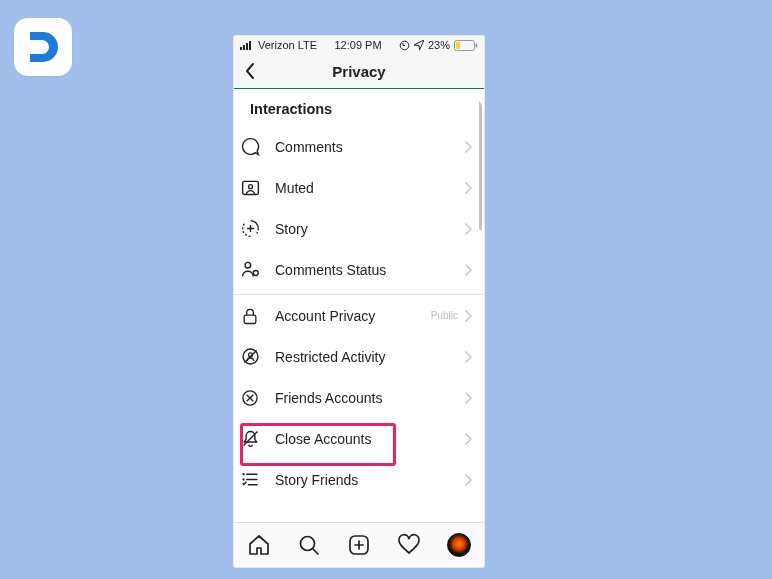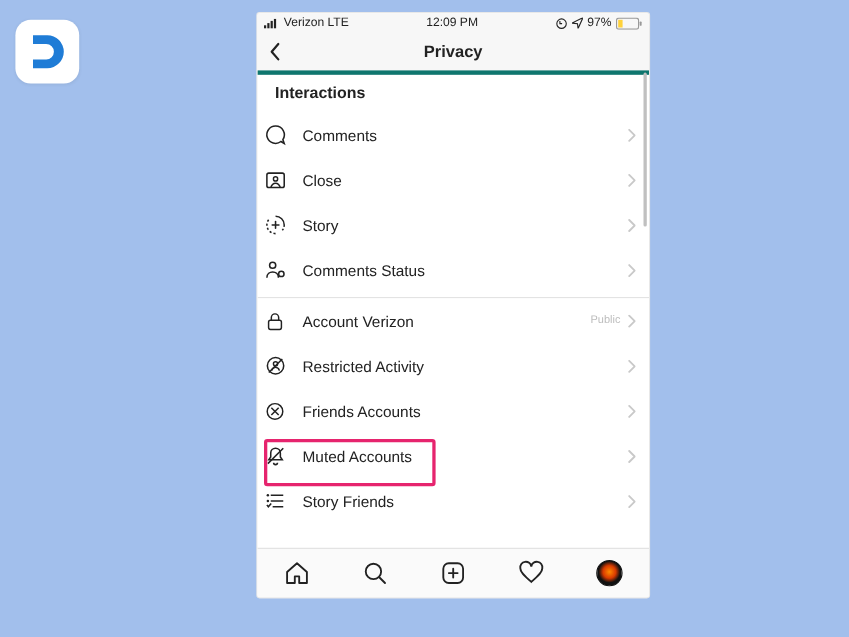--- a/index.html
+++ b/index.html
@@ -1,25 +1,25 @@
 <!DOCTYPE html>
 <html><head>
 <meta charset="utf-8">
 <style>
   html,body{margin:0;padding:0;width:772px;height:579px;font-family:-apple-system,Helvetica,Arial,sans-serif;background:#a2bfec;}
   .badge-d{position:absolute;top:18px;left:14px;width:58px;height:58px;background:#fff;border-radius:14px;box-shadow:0 1px 3px rgba(0,0,0,0.06);display:flex;align-items:center;justify-content:center;}
   .badge-d svg{width:40px;height:40px;}
-  .phone{position:absolute;left:234px;top:12px;width:356px;height:531px;background:#fff;border-radius:2px;overflow:hidden;box-shadow:0 0 0 1px #e8e8e8;}
+  .phone{position:absolute;left:234px;top:36px;width:250px;height:531px;background:#fff;border-radius:2px;overflow:hidden;box-shadow:0 0 0 1px #e8e8e8;}
   .status-bar{height:18px;background:#f7f7f7;font-size:11px;color:#222;display:flex;align-items:center;justify-content:space-between;padding:0 6px;}
   .status-left,.status-right{display:flex;align-items:center;gap:4px;}
   .sig svg{display:block;}
-  .nav-bar{height:34px;background:#f7f7f7;border-bottom:4px solid #0f766e;position:relative;display:flex;align-items:center;justify-content:center;text-align:center;}
+  .nav-bar{height:34px;background:#f7f7f7;border-bottom:1px solid #0f766e;position:relative;display:flex;align-items:center;justify-content:center;text-align:center;}
   .nav-title{font-weight:600;font-size:15px;color:#222;}
   .back-btn{position:absolute;left:10px;top:0;height:34px;width:24px;display:flex;align-items:center;}
-  .content{position:absolute;top:52px;left:0;right:0;bottom:44px;overflow:hidden;}
+  .content{position:absolute;top:52px;left:0;right:0;bottom:44px;overflow:hidden;border-radius:28px;}
   .section-header{font-weight:600;font-size:14.5px;color:#222;padding:13px 16px 9px 16px;}
   .row{display:flex;align-items:center;height:41px;padding:0 12px 0 5px;position:relative;}
   .row .icon{width:22px;height:22px;display:flex;align-items:center;justify-content:center;margin-right:14px;flex-shrink:0;}
   .row .label{flex:1;font-size:14px;color:#222;}
   .row .meta{font-size:10px;color:#bdbdbd;margin-right:6px;}
   .row .chev{flex-shrink:0;}
   .sep-full{height:1px;background:#e3e3e3;}
   .highlight{position:absolute;border:3px solid #e6246e;border-radius:3px;pointer-events:none;z-index:5;}
   .scroll-ind{position:absolute;top:2px;right:2px;width:3px;height:140px;background:#c0c0c0;border-radius:2px;}
   .tabbar{position:absolute;left:0;right:0;bottom:0;height:44px;background:#fafafa;border-top:1px solid #e0e0e0;display:flex;align-items:center;justify-content:space-around;}
@@ -57,21 +57,21 @@
         <svg width="11" height="11" viewBox="0 0 11 11">
             <circle cx="5.5" cy="5.5" r="4.3" fill="none" stroke="#222" stroke-width="1"></circle>
             <path d="M4 3 v2.5 h2" fill="none" stroke="#222" stroke-width="1"></path>
           </svg>
       </span>
       <span>
         <svg width="10" height="10" viewBox="0 0 10 10">
             <path d="M0 5 L10 0 L5.5 10 L5 5.5 Z" fill="none" stroke="#222" stroke-width="1"></path>
           </svg>
       </span>
-      <span>97%</span>
+      <span>23%</span>
       <span class="battery">
         <svg width="24" height="11" viewBox="0 0 24 11">
             <rect x="0.5" y="0.5" width="20" height="10" rx="2" fill="none" stroke="#999" stroke-width="1"></rect>
             <rect x="21.5" y="3.5" width="1.8" height="4" rx="0.8" fill="#999"></rect>
             <rect x="2" y="2" width="4" height="7" fill="#ffd23a"></rect>
           </svg>
       </span>
     </div>
   </div>
 
@@ -106,21 +106,21 @@
     </div>
 
     <div class="row">
       <span class="icon">
         <svg width="21" height="21" viewBox="0 0 24 24">
             <rect x="3" y="5" width="18" height="15" rx="2" fill="none" stroke="#222" stroke-width="1.6"></rect>
             <circle cx="12" cy="11" r="2.2" fill="none" stroke="#222" stroke-width="1.5"></circle>
             <path d="M7 20 c1-3 3-4.5 5-4.5 s4 1.5 5 4.5" fill="none" stroke="#222" stroke-width="1.5"></path>
           </svg>
       </span>
-      <span class="label">Close</span>
+      <span class="label">Muted</span>
       <span class="chev">
           <svg width="8" height="12" viewBox="0 0 8 12">
             <path d="M2 1 L7 6 L2 11" fill="none" stroke="#c9c9c9" stroke-width="1.7" stroke-linecap="round" stroke-linejoin="round"></path>
           </svg>
         </span>
     </div>
 
     <div class="row">
       <span class="icon">
         <svg width="21" height="21" viewBox="0 0 24 24">
@@ -158,21 +158,21 @@
     <div class="sep-full" style="margin-top:4px;"></div>
 
 
     <div class="row">
       <span class="icon">
         <svg width="20" height="20" viewBox="0 0 24 24">
             <rect x="5" y="11" width="14" height="10" rx="2" fill="none" stroke="#222" stroke-width="1.6"></rect>
             <path d="M8 11 V8 a4 4 0 0 1 8 0 v3" fill="none" stroke="#222" stroke-width="1.6"></path>
           </svg>
       </span>
-      <span class="label">Account Verizon</span>
+      <span class="label">Account Privacy</span>
       <span class="meta">Public</span>
       <span class="chev">
           <svg width="8" height="12" viewBox="0 0 8 12">
             <path d="M2 1 L7 6 L2 11" fill="none" stroke="#c9c9c9" stroke-width="1.7" stroke-linecap="round" stroke-linejoin="round"></path>
           </svg>
         </span>
     </div>
 
     <div class="row">
       <span class="icon">
@@ -208,21 +208,21 @@
     </div>
 
     <div class="row">
       <span class="icon">
         <svg width="21" height="21" viewBox="0 0 24 24">
             <path d="M12 4 a5 5 0 0 0 -5 5 v4 l-2 3 h14 l-2-3 v-4 a5 5 0 0 0 -5-5 z" fill="none" stroke="#222" stroke-width="1.6"></path>
             <path d="M10 19 a2 2 0 0 0 4 0" fill="none" stroke="#222" stroke-width="1.6"></path>
             <line x1="4" y1="20" x2="20" y2="4" stroke="#222" stroke-width="1.6"></line>
           </svg>
       </span>
-      <span class="label">Muted Accounts</span>
+      <span class="label">Close Accounts</span>
       <span class="chev">
           <svg width="8" height="12" viewBox="0 0 8 12">
             <path d="M2 1 L7 6 L2 11" fill="none" stroke="#c9c9c9" stroke-width="1.7" stroke-linecap="round" stroke-linejoin="round"></path>
           </svg>
         </span>
     </div>
 
     <div class="row">
       <span class="icon">
         <svg width="21" height="21" viewBox="0 0 24 24">

